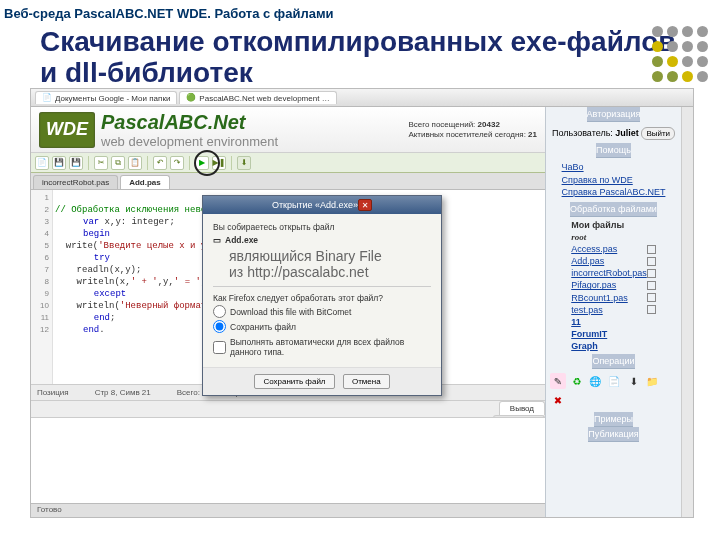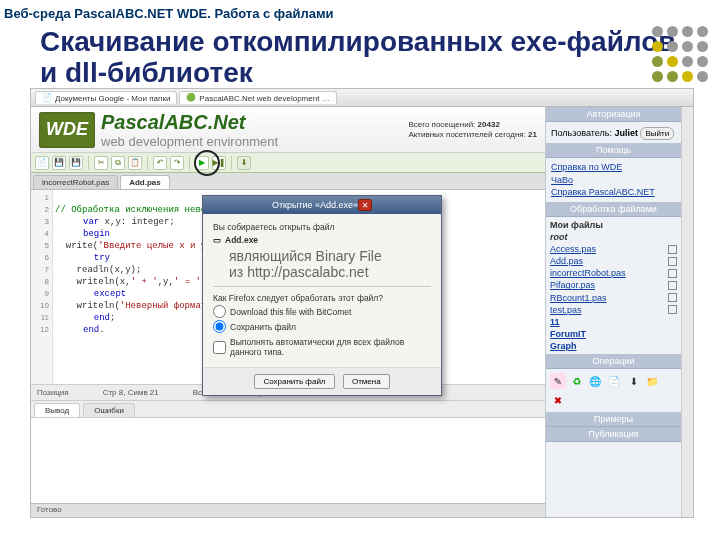--- a/index.html
+++ b/index.html
@@ -29,34 +29,34 @@
   .highlight-circle { position: absolute; left: 194px; top: 150px; width: 26px; height: 26px; border: 2px solid #222; border-radius: 50%; pointer-events: none; z-index: 50; }
   .filetabs { height: 17px; background: #e0e0e0; border-bottom: 1px solid #bbb; display: flex; align-items: flex-end; font-size: 8px; }
   .filetab { padding: 2px 8px; background: #d7d7d7; border: 1px solid #bbb; border-bottom: none; margin-left: 2px; border-radius: 3px 3px 0 0; }
   .filetab.active { background: #fff; font-weight: bold; }
   .code-area { flex: 1; background: #fff; position: relative; overflow: hidden; }
   .gutter { position: absolute; left: 0; top: 0; bottom: 0; width: 22px; background: #f4f4f4; border-right: 1px solid #e0e0e0; font-size: 8px; color: #888; text-align: right; padding: 2px 3px 0 0; line-height: 12px; }
   .code-lines { position: absolute; left: 24px; top: 2px; font-family: "Courier New", monospace; font-size: 9px; line-height: 12px; white-space: pre; }
   .code-lines .cmt { color: #008000; }
   .code-lines .kw { color: #0000c0; font-weight: normal; margin-left: 28px; }
   .code-lines .str { color: #a31515; }
-  .statusbar { height: 16px; background: #ececec; border-top: 1px solid #ccc; font-size: 8px; display: flex; align-items: center; gap: 34px; padding: 0 6px; color: #555; }
-  .out-tabs { height: 17px; background: #eee; border-top: 1px solid #ccc; display: flex; align-items: flex-end; }
+  .statusbar { height: 16px; background: #ececec; border-top: 1px solid #ccc; font-size: 8px; display: flex; align-items: center; gap: 26px; padding: 0 6px; color: #555; }
+  .out-tabs { height: 17px; background: #eee; border-top: 1px solid #ccc; display: flex; align-items: flex-end; flex-direction: column; }
   .otab { padding: 2px 10px; font-size: 8px; background: #fff; border: 1px solid #ccc; border-bottom: none; margin-left: 3px; border-radius: 3px 3px 0 0; }
   .otab.inactive { background: #e5e5e5; }
   .output { height: 86px; background: #fff; border-top: 1px solid #ccc; }
   .bottom-status { height: 14px; background: #e0e0e0; border-top: 1px solid #bbb; font-size: 8px; padding: 1px 6px; color: #555; }
-  .sidebar { width: 136px; background: #eef2f6; border-left: 1px solid #c0c8d0; font-size: 9px; display: flex; flex-direction: column; }
+  .sidebar { width: 136px; background: #eef2f6; border-left: 1px solid #c0c8d0; font-size: 9px; display: flex; flex-direction: column; align-items: center; }
   .sbhdr { background: #b8c4d6; color: #fff; text-align: center; font-size: 9px; padding: 2px 0; border-bottom: 1px solid #a0b0c4; font-weight: 500; }
   .sbblk { padding: 3px 5px; }
   .sbblk a { color: #1040a0; text-decoration: underline; display: block; line-height: 1.4; }
   .sbblk .plain { color: #000; }
   .sbbtn { font-size: 8px; padding: 1px 4px; border: 1px solid #aaa; background: #f0f0f0; border-radius: 6px; margin-top: 2px; }
   .filelist { padding: 2px 4px; line-height: 1.35; }
-  .filelist .root { font-weight: bold; font-style: italic; }
+  .filelist .root { font-weight: bold; font-style: italic; font-family: Liberation Serif, serif; }
   .filelist .row { display: flex; justify-content: space-between; align-items: center; }
   .filelist .row span:first-child { color: #1040a0; text-decoration: underline; }
   .filelist .row .chk { width: 9px; height: 9px; border: 1px solid #888; }
   .filelist .folder { color: #1040a0; text-decoration: underline; font-weight: bold; }
   .ops { display: flex; flex-wrap: wrap; gap: 3px; padding: 4px; }
   .ops .op { width: 16px; height: 16px; border-radius: 2px; font-size: 10px; display: flex; align-items: center; justify-content: center; }
   .scroll-y { width: 12px; background: #e8e8e8; border-left: 1px solid #ccc; }
   .dialog { position: absolute; left: 202px; top: 195px; width: 240px; background: #f4f4f0; border: 1px solid #56647a; box-shadow: 3px 3px 6px rgba(0,0,0,.35); z-index: 40; font-size: 8.5px; }
   .dlg-title { background: linear-gradient(#7088a8,#3a5a86); color: #fff; padding: 3px 6px; display: flex; justify-content: center; align-items: center; font-size: 9px; }
   .dlg-close { width: 14px; height: 12px; background: #c03020; color: #fff; border: 1px solid #802010; display: flex; align-items: center; justify-content: center; font-size: 8px; border-radius: 2px; }
@@ -187,22 +187,22 @@
     </div>
 
     <div class="sidebar">
       <div class="sbhdr">Авторизация</div>
       <div class="sbblk">
         <span class="plain"><span>Пользователь:</span> <b>Juliet</b></span>
         <button class="sbbtn">Выйти</button>
       </div>
       <div class="sbhdr">Помощь</div>
       <div class="sbblk">
+        <a>ЧаВо</a>
         <a>Справка по WDE</a>
-        <a>ЧаВо</a>
         <a>Справка PascalABC.NET</a>
       </div>
       <div class="sbhdr">Обработка файлами</div>
       <div class="filelist">
         <div><b>Мои файлы</b></div>
         <div class="root">root</div>
         <div class="row">
             <span>Access.pas</span>
             <span class="chk"></span>
           </div>

